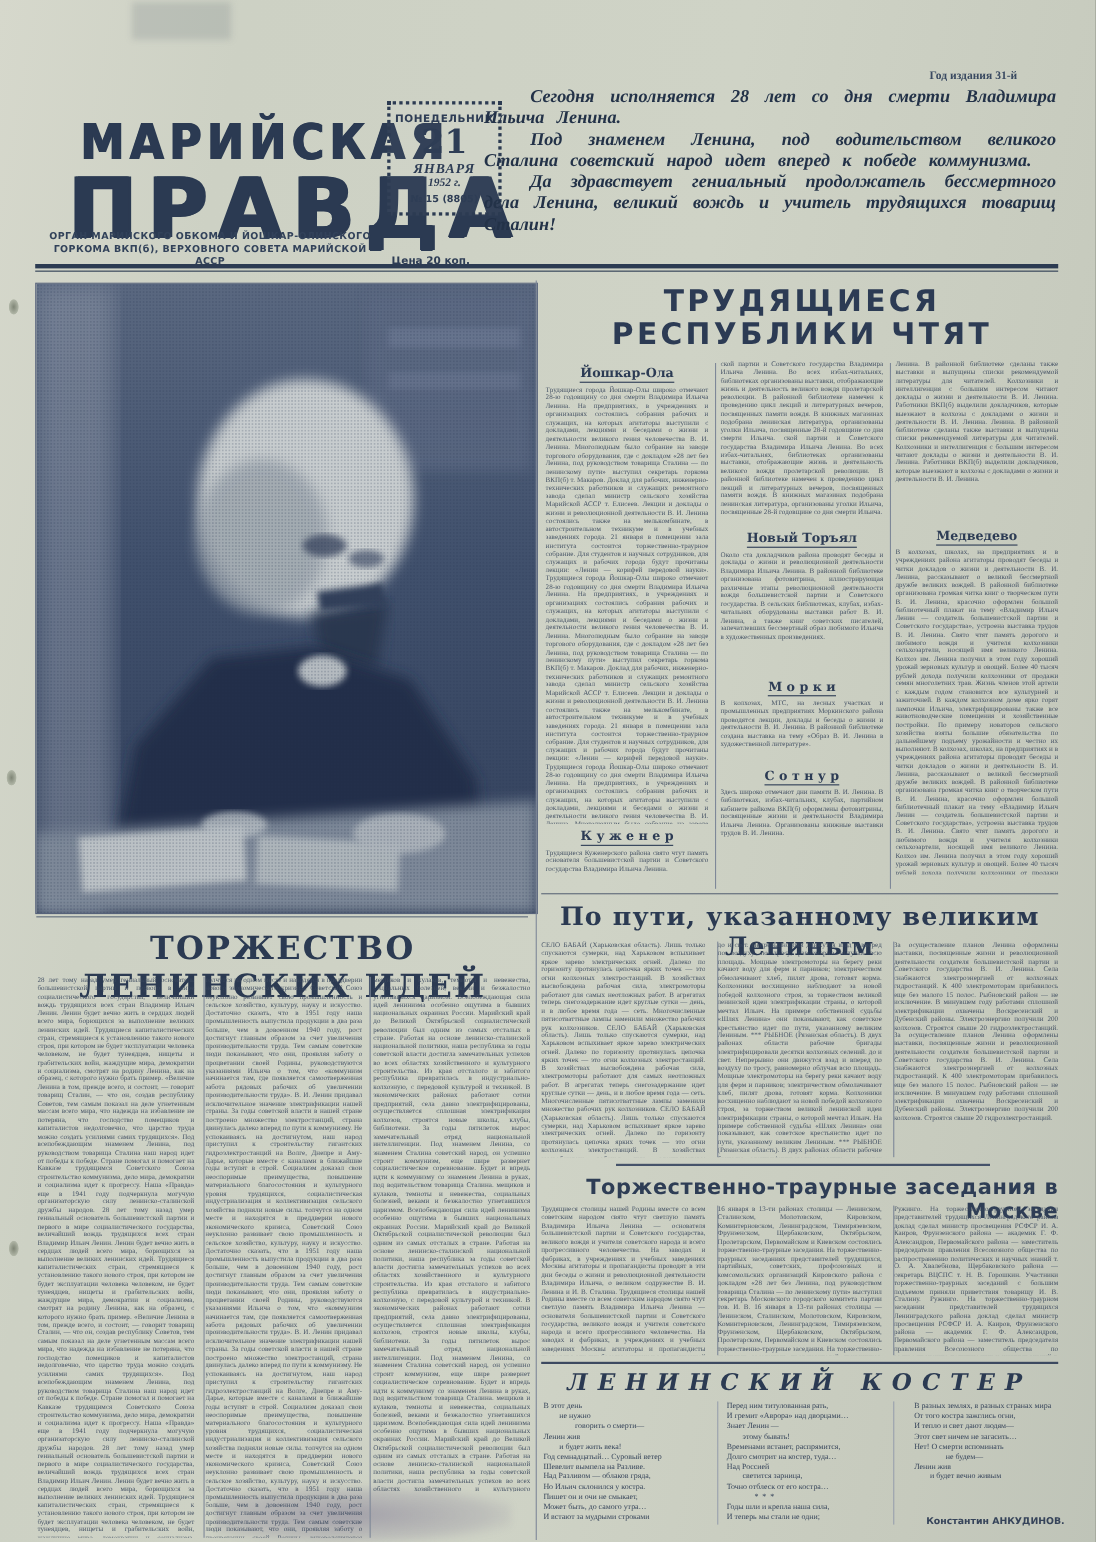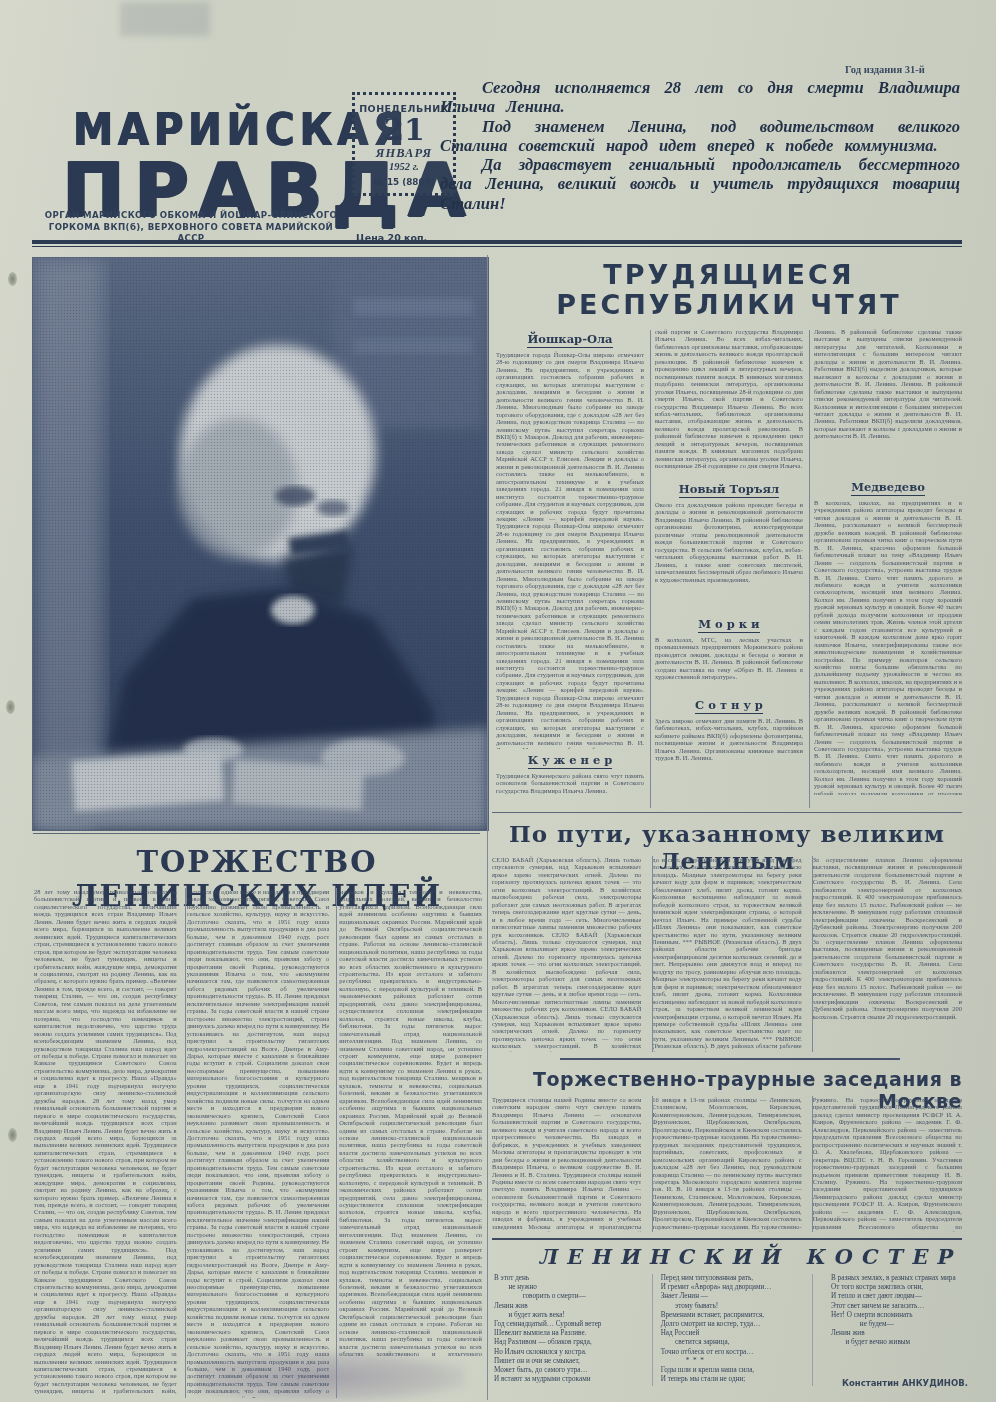--- a/index.html
+++ b/index.html
@@ -180,21 +180,21 @@
   <div class="abs h-moscow" style="left:492px;top:1068px;width:470px;">Торжественно-траурные заседания в Москве</div>
   <div class="abs" style="left:492px;top:1096px;width:470px;height:136px;display:flex;gap:11px;">
     <div class="bodytxt" style="width:150px;height:136px;">Трудящиеся столицы нашей Родины вместе со всем советским народом свято чтут светлую память Владимира Ильича Ленина — основателя большевистской партии и Советского государства, великого вождя и учителя советского народа и всего прогрессивного человечества. На заводах и фабриках, в учреждениях и учебных заведениях Москвы агитаторы и пропагандисты проводят в эти дни беседы о жизни и революционной деятельности Владимира Ильича, о великом содружестве В. И. Ленина и И. В. Сталина. Трудящиеся столицы нашей Родины вместе со всем советским народом свято чтут светлую память Владимира Ильича Ленина — основателя большевистской партии и Советского государства, великого вождя и учителя советского народа и всего прогрессивного человечества. На заводах и фабриках, в учреждениях и учебных заведениях Москвы агитаторы и пропагандисты проводят в эти дни беседы о жизни и революционной деятельности Владимира Ильича, о великом содружестве В. И. Ленина и И. В. Сталина.</div>
     <div class="bodytxt" style="width:150px;height:136px;">16 января в 13-ти районах столицы — Ленинском, Сталинском, Молотовском, Кировском, Коминтерновском, Ленинградском, Тимирязевском, Фрунзенском, Щербаковском, Октябрьском, Пролетарском, Первомайском и Киевском состоялись торжественно-траурные заседания. На торжественно-траурных заседаниях представителей трудящихся, партийных, советских, профсоюзных и комсомольских организаций Кировского района с докладом «28 лет без Ленина, под руководством товарища Сталина — по ленинскому пути» выступил секретарь Московского городского комитета партии тов. И. В. 16 января в 13-ти районах столицы — Ленинском, Сталинском, Молотовском, Кировском, Коминтерновском, Ленинградском, Тимирязевском, Фрунзенском, Щербаковском, Октябрьском, Пролетарском, Первомайском и Киевском состоялись торжественно-траурные заседания. На торжественно-траурных заседаниях представителей трудящихся, партийных, советских, профсоюзных и комсомольских организаций Кировского района с докладом «28 лет без Ленина, под руководством товарища Сталина — по ленинскому пути» выступил секретарь Московского городского комитета партии тов. И. В.</div>
     <div class="bodytxt" style="width:150px;height:136px;">Ружинго. На торжественно-траурном заседании представителей трудящихся Ленинградского района доклад сделал министр просвещения РСФСР И. А. Каиров, Фрунзенского района — академик Г. Ф. Александров, Первомайского района — заместитель председателя правления Всесоюзного общества по распространению политических и научных знаний т. О. А. Хвалебнова, Щербаковского района — секретарь ВЦСПС т. Н. В. Горошкин. Участники торжественно-траурных заседаний с большим подъемом приняли приветствия товарищу И. В. Сталину. Ружинго. На торжественно-траурном заседании представителей трудящихся Ленинградского района доклад сделал министр просвещения РСФСР И. А. Каиров, Фрунзенского района — академик Г. Ф. Александров, Первомайского района — заместитель председателя правления Всесоюзного общества по распространению политических и научных знаний т. О. А. Хвалебнова, Щербаковского района — секретарь ВЦСПС т. Н. В. Горошкин. Участники торжественно-траурных заседаний с большим подъемом приняли приветствия товарищу И. В. Сталину.</div>
   </div>
   <div class="abs vrule" style="left:652px;top:1096px;height:136px;"></div>
   <div class="abs vrule" style="left:812px;top:1096px;height:136px;"></div>
 
   <div class="abs thinrule" style="left:492px;top:1238px;width:470px;height:2px;background:#3c4960;"></div>
-  <div class="abs h-poem" style="left:516px;top:1244px;width:470px;">ЛЕНИНСКИЙ  КОСТЕР</div>
+  <div class="abs h-poem" style="left:492px;top:1244px;width:470px;">ЛЕНИНСКИЙ  КОСТЕР</div>
   <div class="abs" style="left:494px;top:1274px;width:468px;height:122px;display:flex;gap:32px;">
     <div class="poemtxt" style="width:146px;">В этот день
         не нужно
                 говорить о смерти—
 Ленин жив
         и будет жить века!
 Год семнадцатый… Суровый ветер
 Шевелит вымпела на Разливе.
 Над Разливом — облаков гряда,
 Но Ильич склонился у костра.

